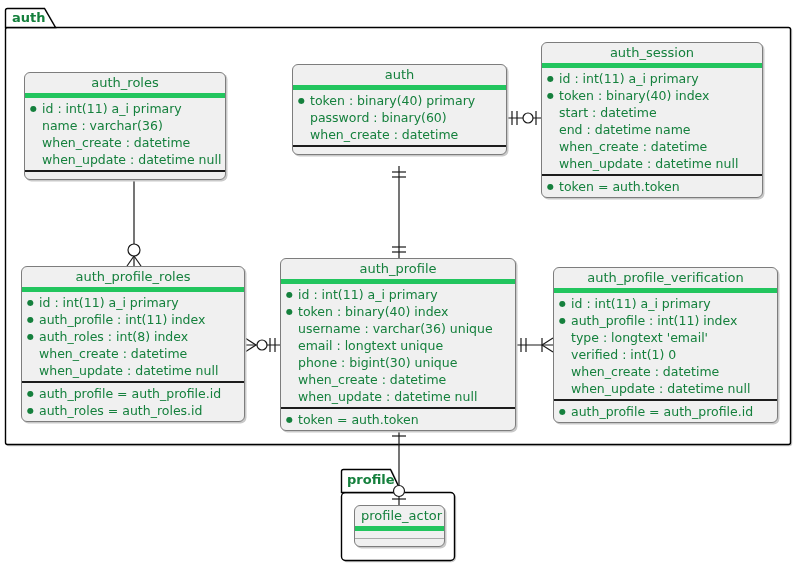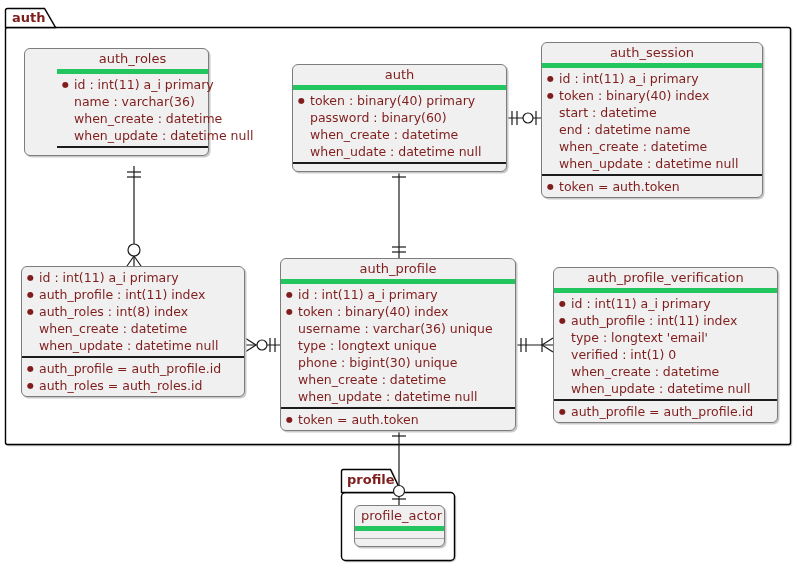--- a/index.html
+++ b/index.html
@@ -1,18 +1,18 @@
 <!DOCTYPE html>
 <html><head>
 <meta charset="utf-8">
 <style>
   html,body{margin:0;padding:0;background:#fff;}
   .canvas{
     position:relative;width:798px;height:569px;background:#ffffff;
-    font-family:"DejaVu Sans","Liberation Sans",sans-serif;color:#7f1d1d;overflow:hidden;
+    font-family:"DejaVu Sans","Liberation Sans",sans-serif;color:#15803d;overflow:hidden;
   }
   svg.layer{position:absolute;left:0;top:0;width:798px;height:569px;}
   .pkg-label{position:absolute;font-size:13px;font-weight:bold;line-height:16px;}
   .tbl{
     position:absolute;background:#f0f0f0;border:1px solid #7d7d7d;border-radius:6px;
     box-sizing:border-box;box-shadow:1.5px 1.5px 0 0 #c9c9c9;
   }
   .tbl .title{
     font-size:13px;line-height:16px;text-align:center;padding:2px 6px;
     border-bottom:5px solid #22c55e;white-space:nowrap;
@@ -93,21 +93,21 @@
         <line x1="392" y1="436" x2="406" y2="436"></line>
         <circle cx="399" cy="491" r="5.5" fill="#ffffff"></circle>
         <line x1="392" y1="499" x2="406" y2="499"></line>
       </g>
     </g>
   </svg>
 
   <div class="pkg-label" style="left:12px;top:10px;">auth</div>
   <div class="pkg-label" style="left:347px;top:472px;">profile</div>
 
-  <div class="tbl" style="left:24px;top:48px;width:185px;padding-left:32px;">
+  <div class="tbl" style="left:24px;top:72px;width:202px;">
     <div class="title">auth_roles</div>
     <div class="section attrs">
 
     <div class="row">
           <span class="marker">●</span>
           <span>id : int(11) a_i primary</span>
         </div>
         <div class="row">
           <span class="marker"></span>
           <span>name : varchar(36)</span>
@@ -135,24 +135,20 @@
           <span>token : binary(40) primary</span>
         </div>
         <div class="row">
           <span class="marker"></span>
           <span>password : binary(60)</span>
         </div>
         <div class="row">
           <span class="marker"></span>
           <span>when_create : datetime</span>
         </div>
-        <div class="row">
-          <span class="marker"></span>
-          <span>when_udate : datetime null</span>
-        </div>
       </div>
     <div class="section empty">
       
     </div>
   </div>
 
   <div class="tbl" style="left:541px;top:42px;width:222px;">
     <div class="title">auth_session</div>
     <div class="section attrs">
 
@@ -184,20 +180,21 @@
     <div class="section">
 
     <div class="row">
           <span class="marker">●</span>
           <span>token = auth.token</span>
         </div>
       </div>
   </div>
 
   <div class="tbl" style="left:21px;top:266px;width:224px;">
+    <div class="title">auth_profile_roles</div>
     <div class="section attrs">
 
     <div class="row">
           <span class="marker">●</span>
           <span>id : int(11) a_i primary</span>
         </div>
         <div class="row">
           <span class="marker">●</span>
           <span>auth_profile : int(11) index</span>
         </div>
@@ -238,21 +235,21 @@
         <div class="row">
           <span class="marker">●</span>
           <span>token : binary(40) index</span>
         </div>
         <div class="row">
           <span class="marker"></span>
           <span>username : varchar(36) unique</span>
         </div>
         <div class="row">
           <span class="marker"></span>
-          <span>type : longtext unique</span>
+          <span>email : longtext unique</span>
         </div>
         <div class="row">
           <span class="marker"></span>
           <span>phone : bigint(30) unique</span>
         </div>
         <div class="row">
           <span class="marker"></span>
           <span>when_create : datetime</span>
         </div>
         <div class="row">

